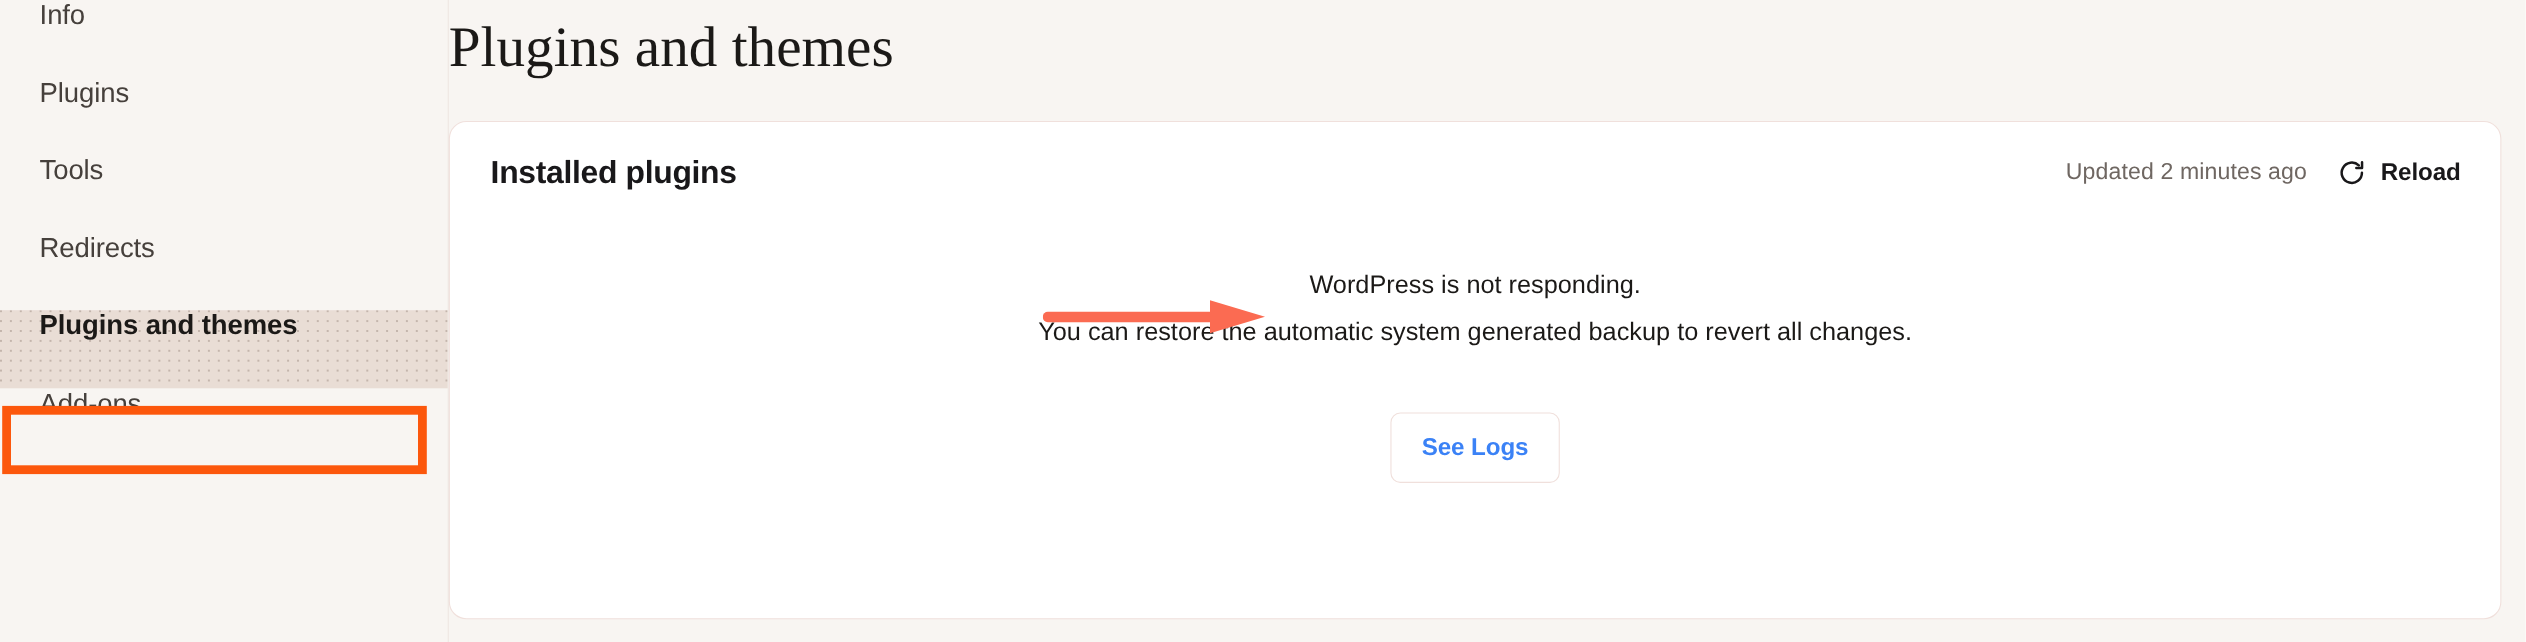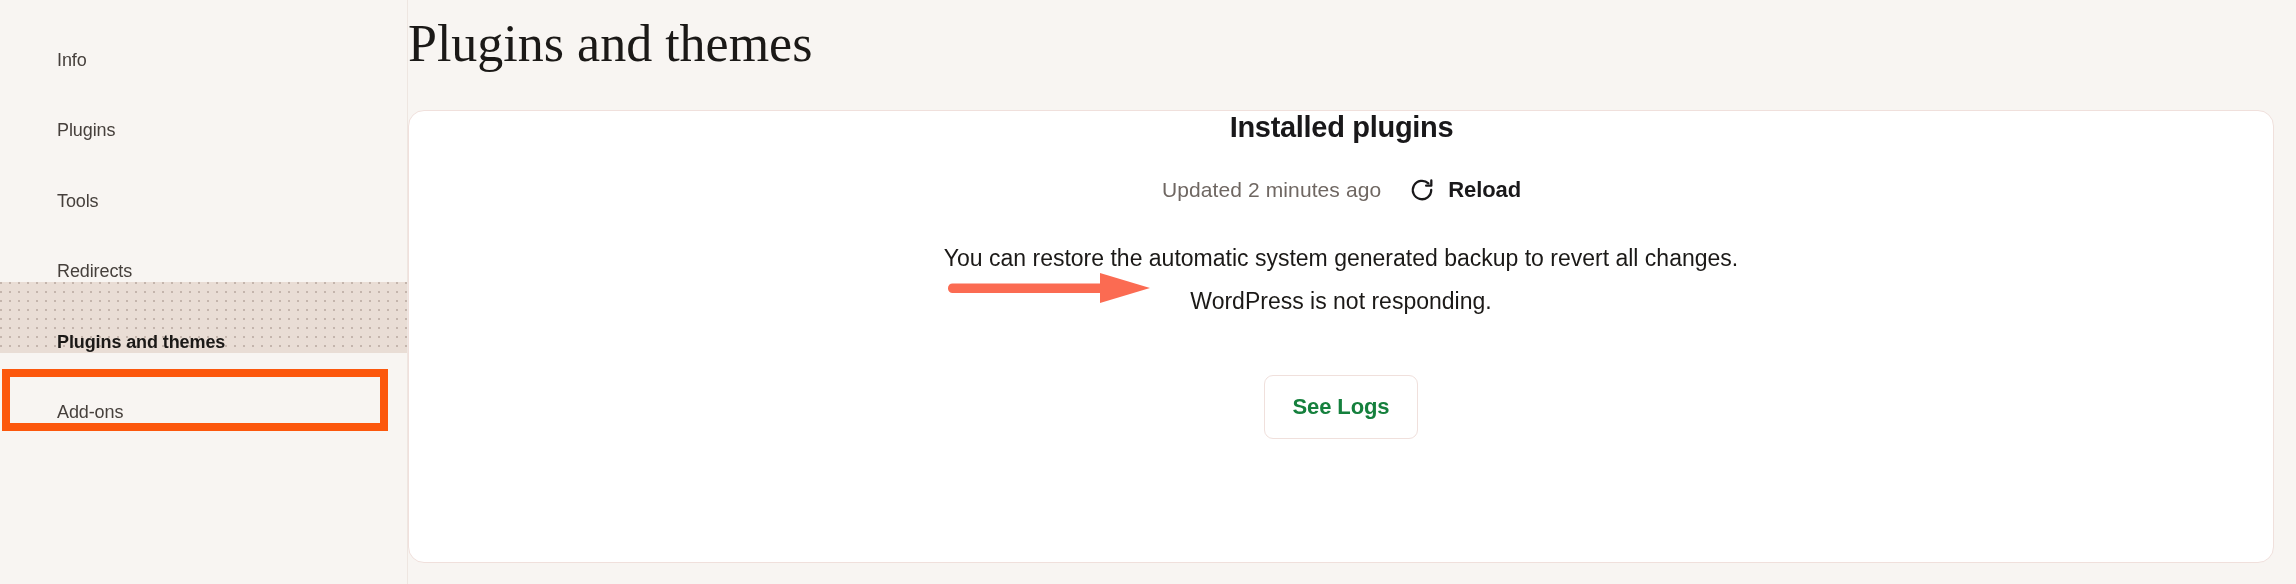--- a/index.html
+++ b/index.html
@@ -36,24 +36,24 @@
   }
   .nav-list {
     list-style: none;
     margin: 0;
     padding: 0;
   }
   .nav-item {
     position: relative;
     height: 70.5px;
     display: flex;
-    align-items: flex-end;
-    padding-left: 57px;
-    box-sizing: border-box;
-    font-size: 18px;
+    align-items: flex-start;
+    padding-left: 36px;
+    box-sizing: border-box;
+    font-size: 25px;
     letter-spacing: -0.1px;
     color: #46403c;
     cursor: pointer;
     white-space: nowrap;
   }
   .nav-item.active {
     color: #1b1917;
     font-weight: 700;
     background-color: #e9ddd5;
     background-image:
@@ -111,21 +111,20 @@
     position: absolute;
     left: 0;
     top: 0;
     right: 0;
     height: 92px;
     display: flex;
     align-items: center;
     justify-content: space-between;
     padding: 0 36px 0 37px;
     box-sizing: border-box;
-    flex-direction: column;
   }
   .card-title {
     font-size: 29px;
     font-weight: 700;
     color: #19181a;
     letter-spacing: -0.3px;
     white-space: nowrap;
   }
   .header-right {
     display: flex;
@@ -207,21 +206,21 @@
     justify-content: center;
   }
   .btn-primary {
     background: #1d1a19;
     color: #ffffff;
     border: none;
     padding: 0 30px;
   }
   .btn-secondary {
     background: #ffffff;
-    color: #15803d;
+    color: #3b82f6;
     border: 1px solid #f0e0dc;
     padding: 0 27px;
   }
 
   
   .annot-arrow {
     position: absolute;
     left: 540px;
     top: 272px;
     width: 202px;
@@ -277,22 +276,22 @@
                 <path d="M20.5 12a8.5 8.5 0 1 1-2.6-6.1"></path>
                 <polyline points="20.6 3.2 20.6 8.0 15.8 8.0"></polyline>
               </svg>
             </span>
             <span class="reload-label">Reload</span>
           </button>
         </div>
       </div>
 
       <div class="card-body">
+        <div class="msg-line">WordPress is not responding.</div>
         <div class="msg-line">You can restore the automatic system generated backup to revert all changes.</div>
-        <div class="msg-line">WordPress is not responding.</div>
 
         <div class="btn-row">
           <button class="btn btn-secondary">See Logs</button>
         </div>
       </div>
 
     </section>
 
     <div class="annot-arrow">
       <svg viewBox="0 0 202 32" width="202" height="32" preserveAspectRatio="none">

